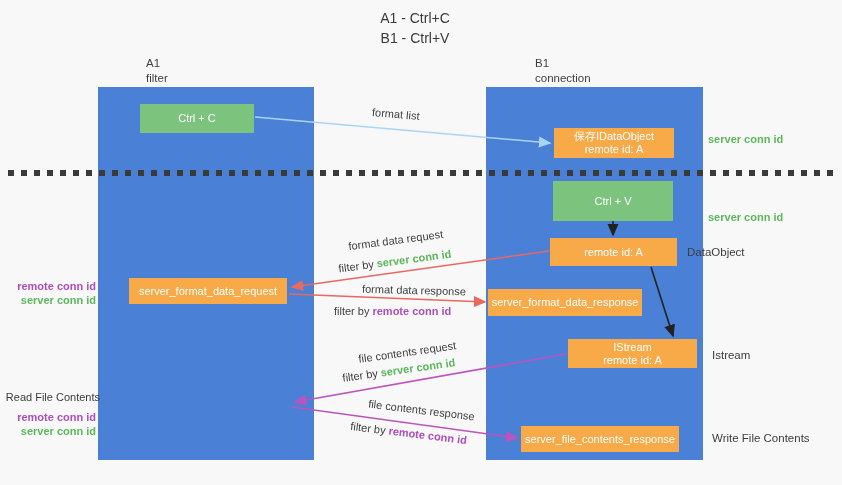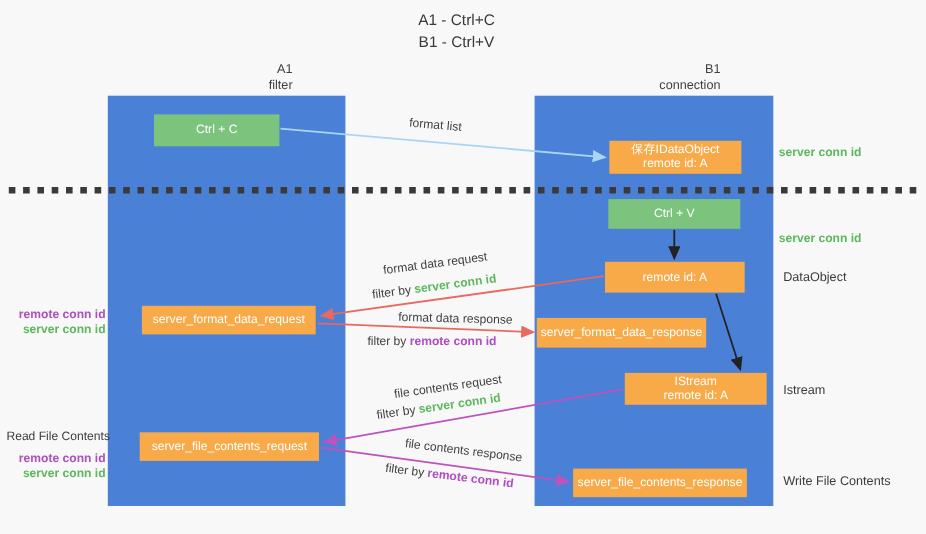--- a/index.html
+++ b/index.html
@@ -4,21 +4,21 @@
 <style>
   html,body{margin:0;padding:0;}
   body{font-family:"Liberation Sans",sans-serif;background:#f7f7f7;}
   #stage{position:relative;width:842px;height:485px;background:#f8f8f8;overflow:hidden;}
   .lifeline{position:absolute;top:87px;height:373px;background:#4a81d6;z-index:1;}
   .svglayer{position:absolute;left:0;top:0;z-index:2;}
   .node{position:absolute;z-index:3;color:#fff;font-size:11px;text-align:center;
         display:flex;flex-direction:column;justify-content:center;line-height:13px;}
   .green-node{background:#7cc47e;}
   .orange-node{background:#f8a948;}
-  .lane-header{position:absolute;z-index:3;text-align:right;color:#3f3f3f;font-size:11.5px;line-height:15px;}
+  .lane-header{position:absolute;z-index:3;text-align:left;color:#3f3f3f;font-size:11.5px;line-height:15px;}
   .title{position:absolute;left:285px;top:8px;width:260px;text-align:center;z-index:3;
          color:#3a3a3a;font-size:14px;line-height:20px;}
   .alabel{position:absolute;z-index:4;font-size:11px;color:#3f3f3f;text-align:center;white-space:nowrap;}
   .side{position:absolute;z-index:4;font-size:11px;white-space:nowrap;}
   .txt-green{color:#5cb85c;font-weight:bold;}
   .txt-purple{color:#ad4fbf;font-weight:bold;}
   .txt-dark{color:#3c3c3c;}
   .right-align{text-align:right;}
   .fb{margin-right:3px;}
 </style>
@@ -71,44 +71,41 @@
 
   <div class="node green-node" style="left:140px;top:104px;width:114px;height:29px;">
     <div>Ctrl + C</div>
   </div>
 
   <div class="node orange-node" style="left:554px;top:128px;width:120px;height:30px;">
     <div>保存IDataObject</div>
     <div>remote id: A</div>
   </div>
 
-  <div class="node green-node" style="left:553px;top:181px;width:120px;height:27px;">
+  <div class="node green-node" style="left:553px;top:181px;width:120px;height:40px;">
     <div>Ctrl + V</div>
   </div>
 
   <div class="node orange-node" style="left:550px;top:238px;width:127px;height:28px;">
     <div>remote id: A</div>
   </div>
 
   <div class="node orange-node" style="left:129px;top:278px;width:158px;height:26px;">
     <div>server_format_data_request</div>
   </div>
 
   <div class="node orange-node" style="left:488px;top:289px;width:154px;height:27px;">
     <div>server_format_data_response</div>
   </div>
 
   <div class="node orange-node" style="left:568px;top:339px;width:129px;height:29px;">
     <div>IStream</div>
     <div>remote id: A</div>
   </div>
 
-  <div class="node orange-node" style="left:127px;top:393px;width:163px;height:26px;">
-    <div>server_file_contents_request</div>
-  </div>
 
   <div class="node orange-node" style="left:521px;top:426px;width:158px;height:26px;">
     <div>server_file_contents_response</div>
   </div>
 
   <div class="alabel" style="left:372px;top:108px;transform:rotate(5deg);">
     <span>format list</span>
   </div>
 
   <div class="alabel" style="left:348px;top:234px;transform:rotate(-7.5deg);">
@@ -134,21 +131,21 @@
 
   <div class="alabel" style="left:368px;top:404px;transform:rotate(7deg);">
     <span>file contents response</span>
   </div>
   <div class="alabel" style="left:350px;top:427px;transform:rotate(7deg);">
     <span class="fb">filter by</span><span class="txt-purple">remote conn id</span>
   </div>
 
   <div class="side txt-green" style="left:708px;top:133px;">server conn id</div>
   <div class="side txt-green" style="left:708px;top:211px;">server conn id</div>
-  <div class="side txt-dark" style="left:712px;top:246px;font-size:11.5px;">DataObject</div>
+  <div class="side txt-dark" style="left:687px;top:246px;font-size:11.5px;">DataObject</div>
   <div class="side txt-dark" style="left:712px;top:349px;font-size:11.5px;">Istream</div>
   <div class="side txt-dark" style="left:712px;top:432px;font-size:11.5px;">Write File Contents</div>
 
   <div class="side right-align" style="left:0px;top:279px;width:96px;line-height:14px;">
     <div class="txt-purple">remote conn id</div>
     <div class="txt-green">server conn id</div>
   </div>
 
   <div class="side right-align txt-dark" style="left:0px;top:391px;width:100px;font-size:11px;">Read File Contents</div>
 

